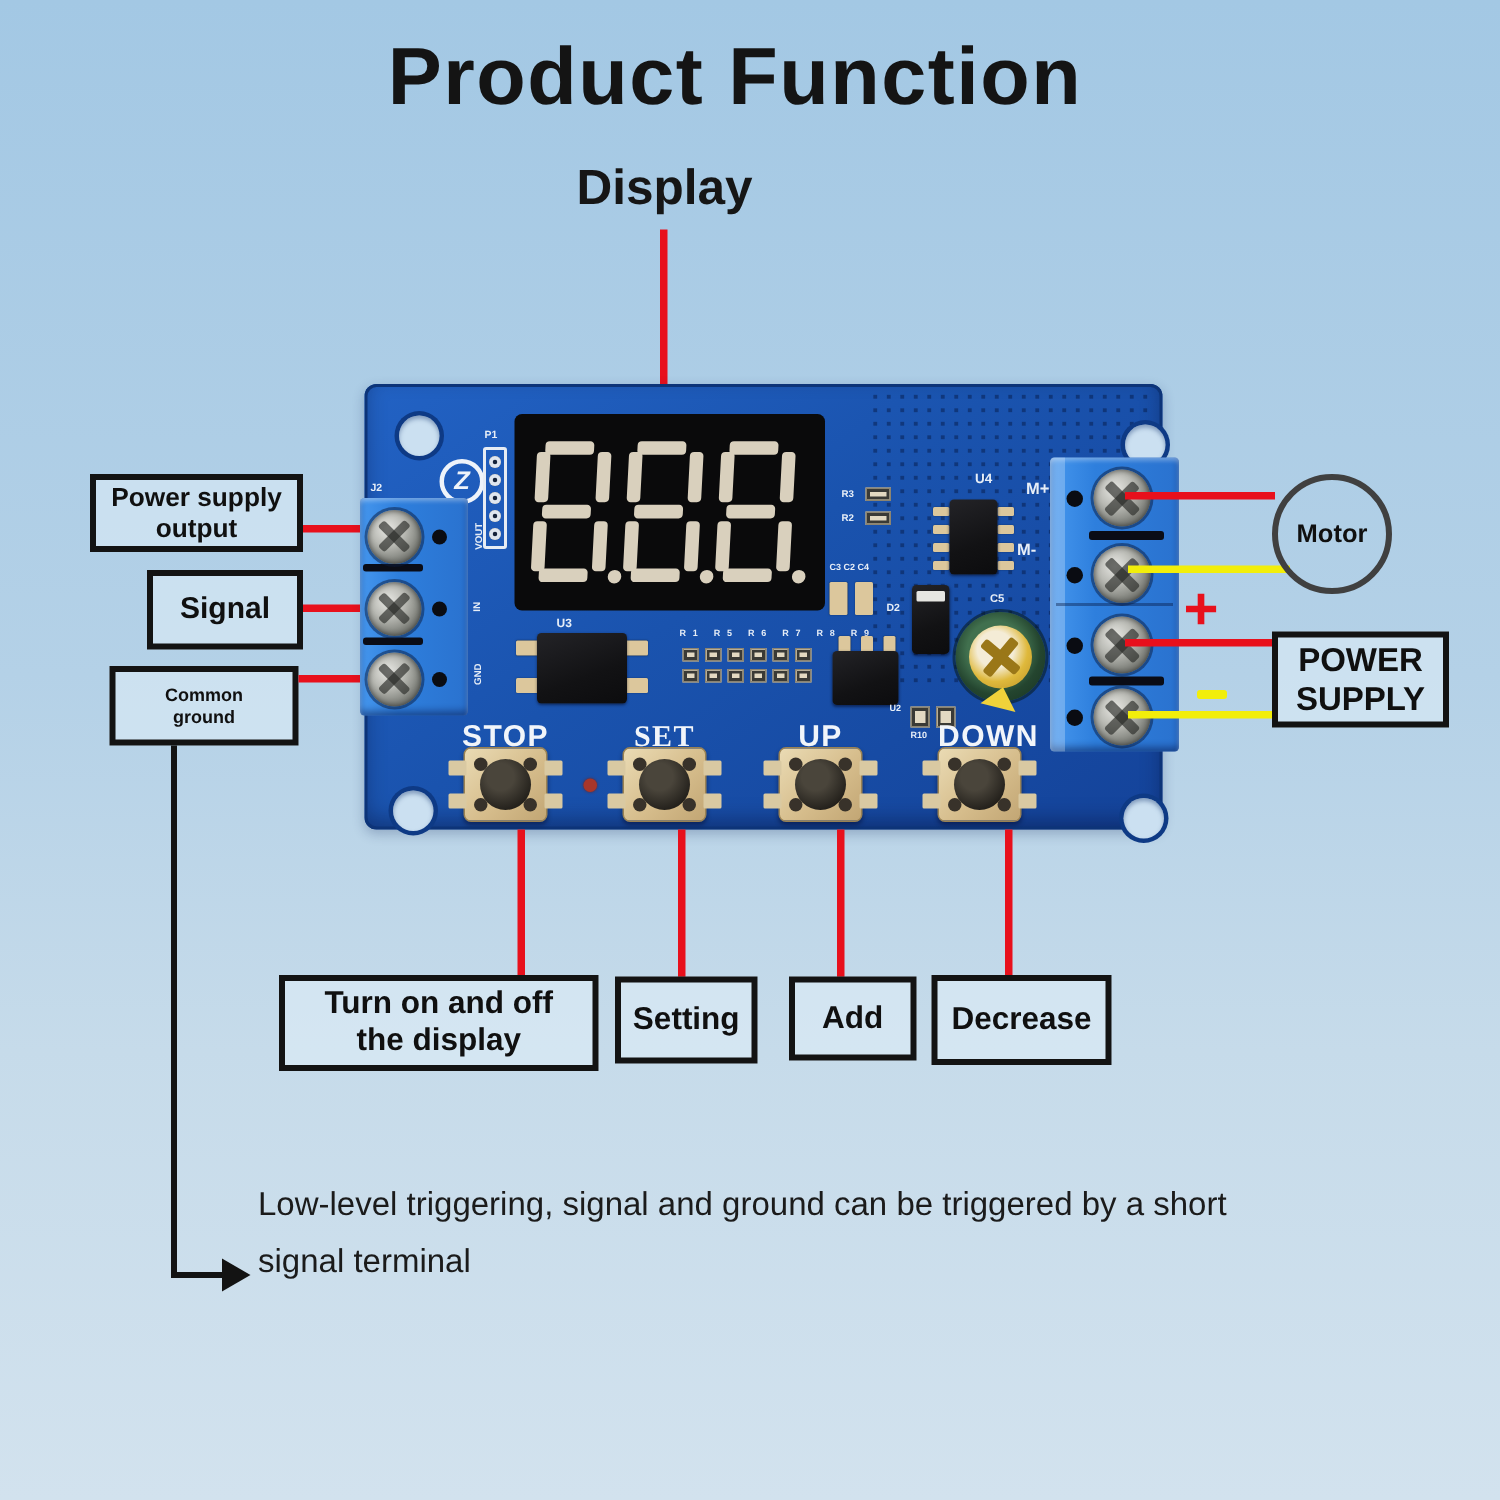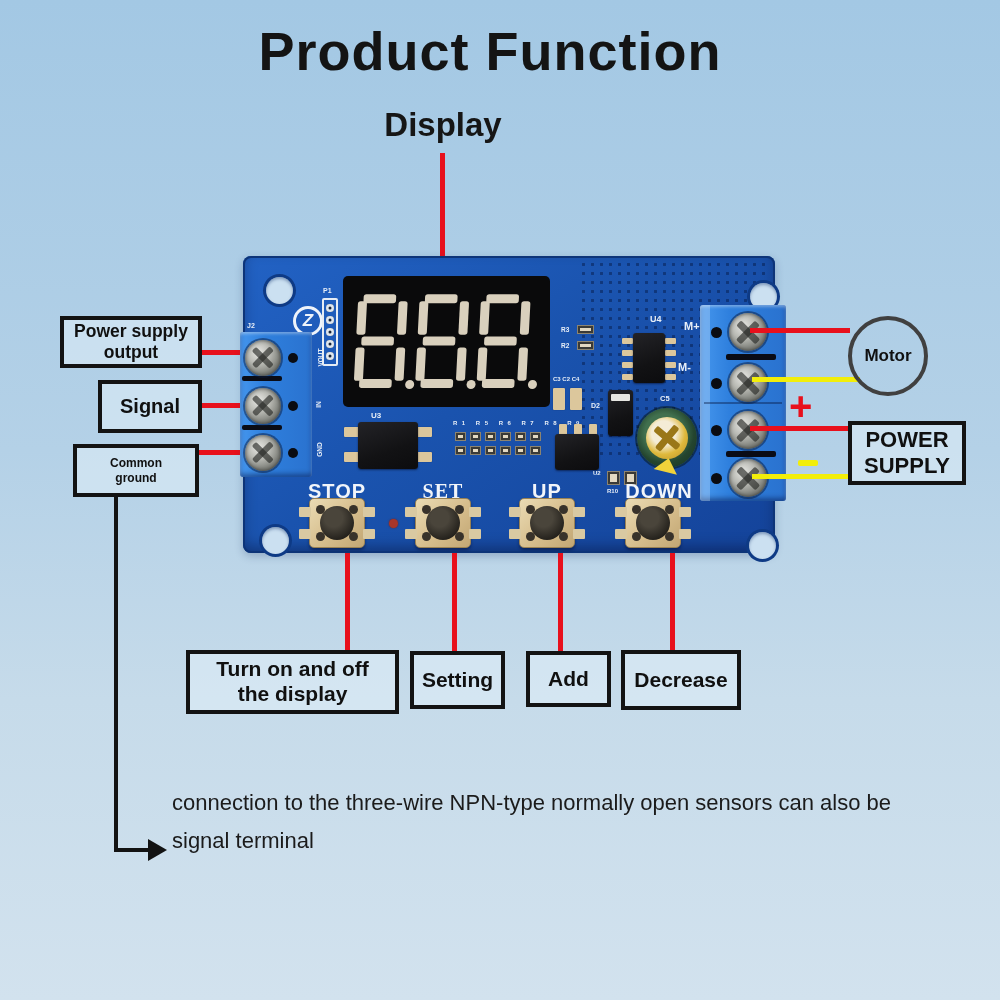--- a/index.html
+++ b/index.html
@@ -357,15 +357,15 @@
   <span>Setting</span>
 </div>
 <div class="abs cbox" style="left:526px;top:651px;width:85px;height:56px;font-size:21px;">
   <span>Add</span>
 </div>
 <div class="abs cbox" style="left:621px;top:650px;width:120px;height:60px;font-size:21px;justify-content:center;">
   <span>Decrease</span>
 </div>
 
 <div class="abs para">
-  <div>connection to the three-wire NPN-type normally open sensors can also be</div>
+  <div>Low-level triggering, signal and ground can be triggered by a short</div>
   <div>signal terminal</div>
 </div>
 
 </body></html>

